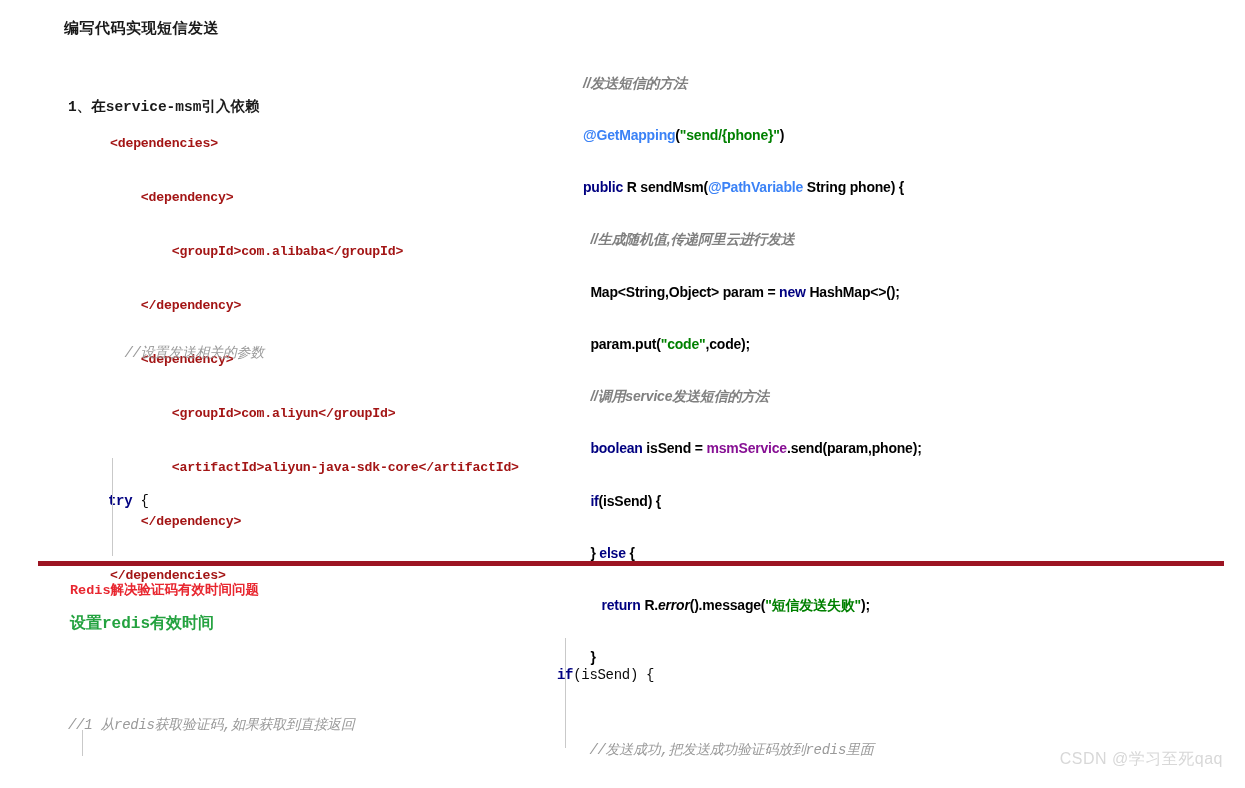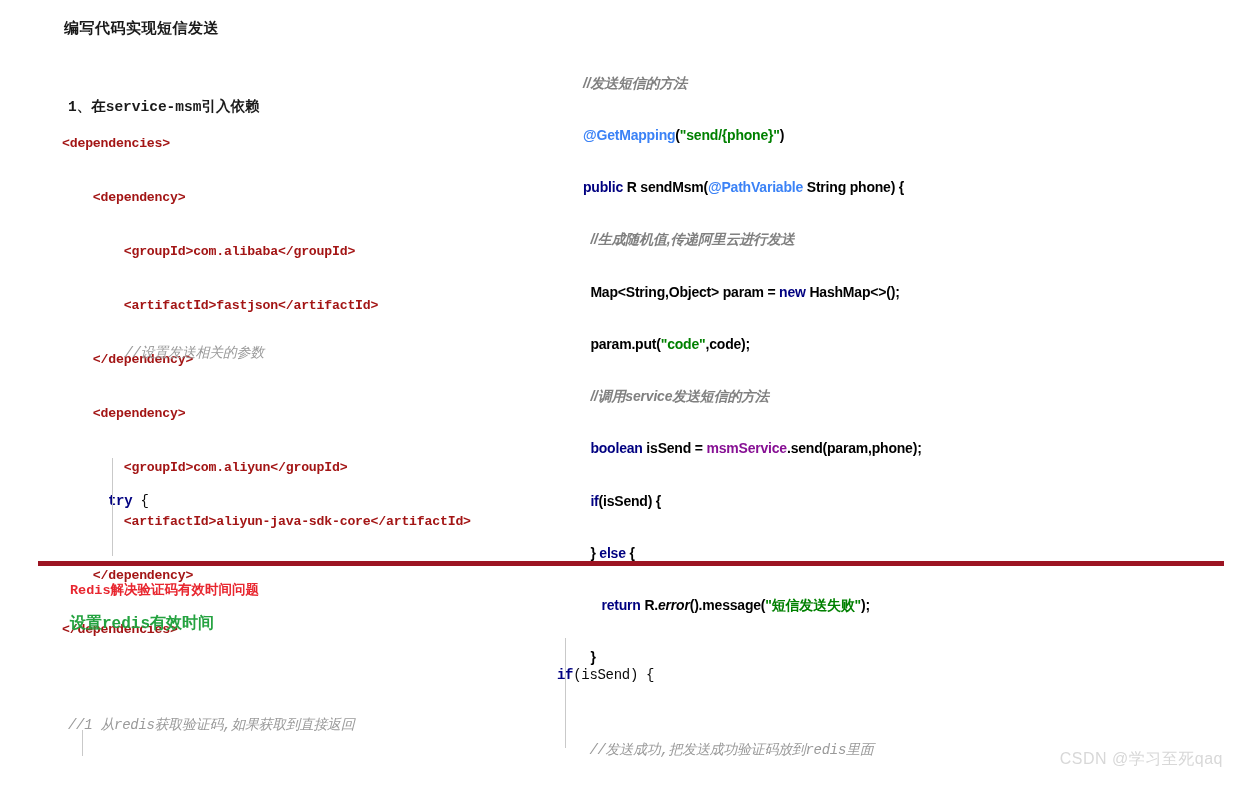--- a/index.html
+++ b/index.html
@@ -47,21 +47,21 @@
   
   #xml-block {
     left: 62px;
     top: 99px;
     font-size: 13.2px;
     line-height: 18px;
     font-weight: bold;
     color: #a31515;
     letter-spacing: -0.2px;
   }
-  #xml-block .ln { display: block; }
+  #xml-block .ln { display: block; margin-left: 48px; }
 
   
   #java-controller {
     left: 583px;
     top: 40px;
     font-family: "Liberation Sans", sans-serif;
     font-size: 14px;
     line-height: 17.4px;
     font-weight: bold;
     color: #000000;
@@ -211,21 +211,20 @@
 </head>
 <body>
 
 <div id="doc-title">编写代码实现短信发送</div>
 <div id="step-heading">1、在service-msm引入依赖</div>
 
 <div class="code" id="xml-block">
   <span class="ln">&lt;dependencies&gt;</span>
   <span class="ln">    &lt;dependency&gt;</span>
   <span class="ln">        &lt;groupId&gt;com.alibaba&lt;/groupId&gt;</span>
-  <span class="ln">        &lt;artifactId&gt;fastjson&lt;/artifactId&gt;</span>
   <span class="ln">    &lt;/dependency&gt;</span>
   <span class="ln">    &lt;dependency&gt;</span>
   <span class="ln">        &lt;groupId&gt;com.aliyun&lt;/groupId&gt;</span>
   <span class="ln">        &lt;artifactId&gt;aliyun-java-sdk-core&lt;/artifactId&gt;</span>
   <span class="ln">    &lt;/dependency&gt;</span>
   <span class="ln">&lt;/dependencies&gt;</span>
 </div>
 
 <div class="code" id="java-controller">
   <span class="ln"><span class="j-cmt">//发送短信的方法</span></span>

